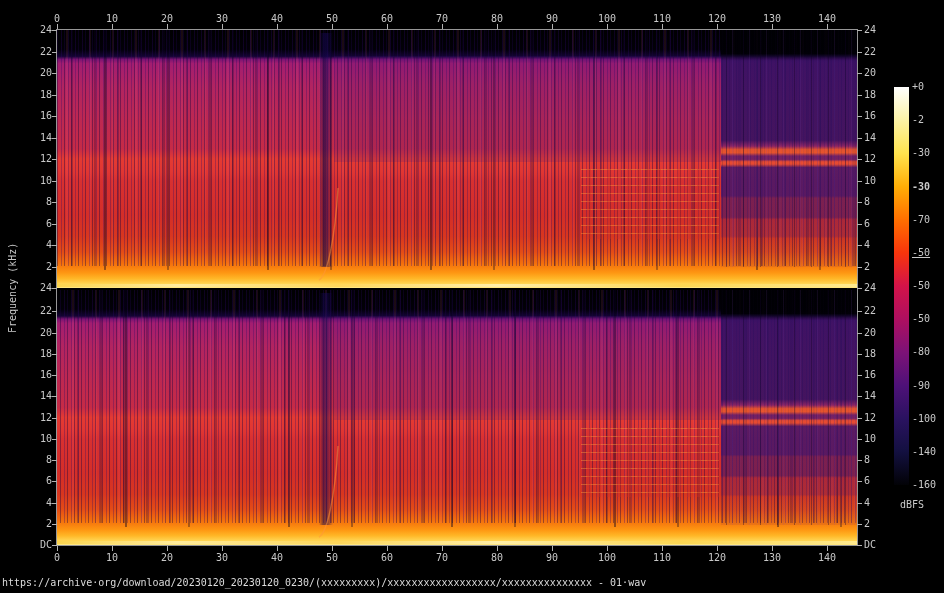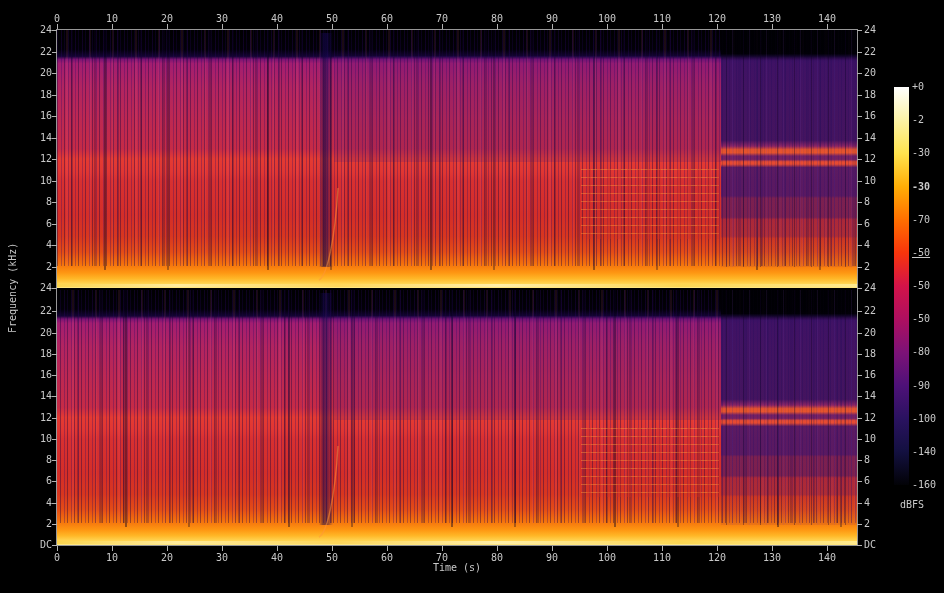--- a/index.html
+++ b/index.html
@@ -281,14 +281,14 @@
       <div class="lbl" style="left: 912px; top: 280px;">-50</div>
       <div class="lbl" style="left: 912px; top: 313px;">-50</div>
       <div class="lbl" style="left: 912px; top: 346px;">-80</div>
       <div class="lbl" style="left: 912px; top: 380px;">-90</div>
       <div class="lbl" style="left: 912px; top: 413px;">-100</div>
       <div class="lbl" style="left: 912px; top: 446px;">-140</div>
       <div class="lbl" style="left: 912px; top: 479px;">-160</div>
     </div>
   <div class="lbl dbfs">dBFS</div>
 
-  <div class="lbl time-title">Time (s)</div>
+  <div class="lbl filename">https://archive·org/download/20230120_20230120_0230/(xxxxxxxxx)/xxxxxxxxxxxxxxxxxx/xxxxxxxxxxxxxxx - 01·wav</div>
 </div>
 
 </body></html>

